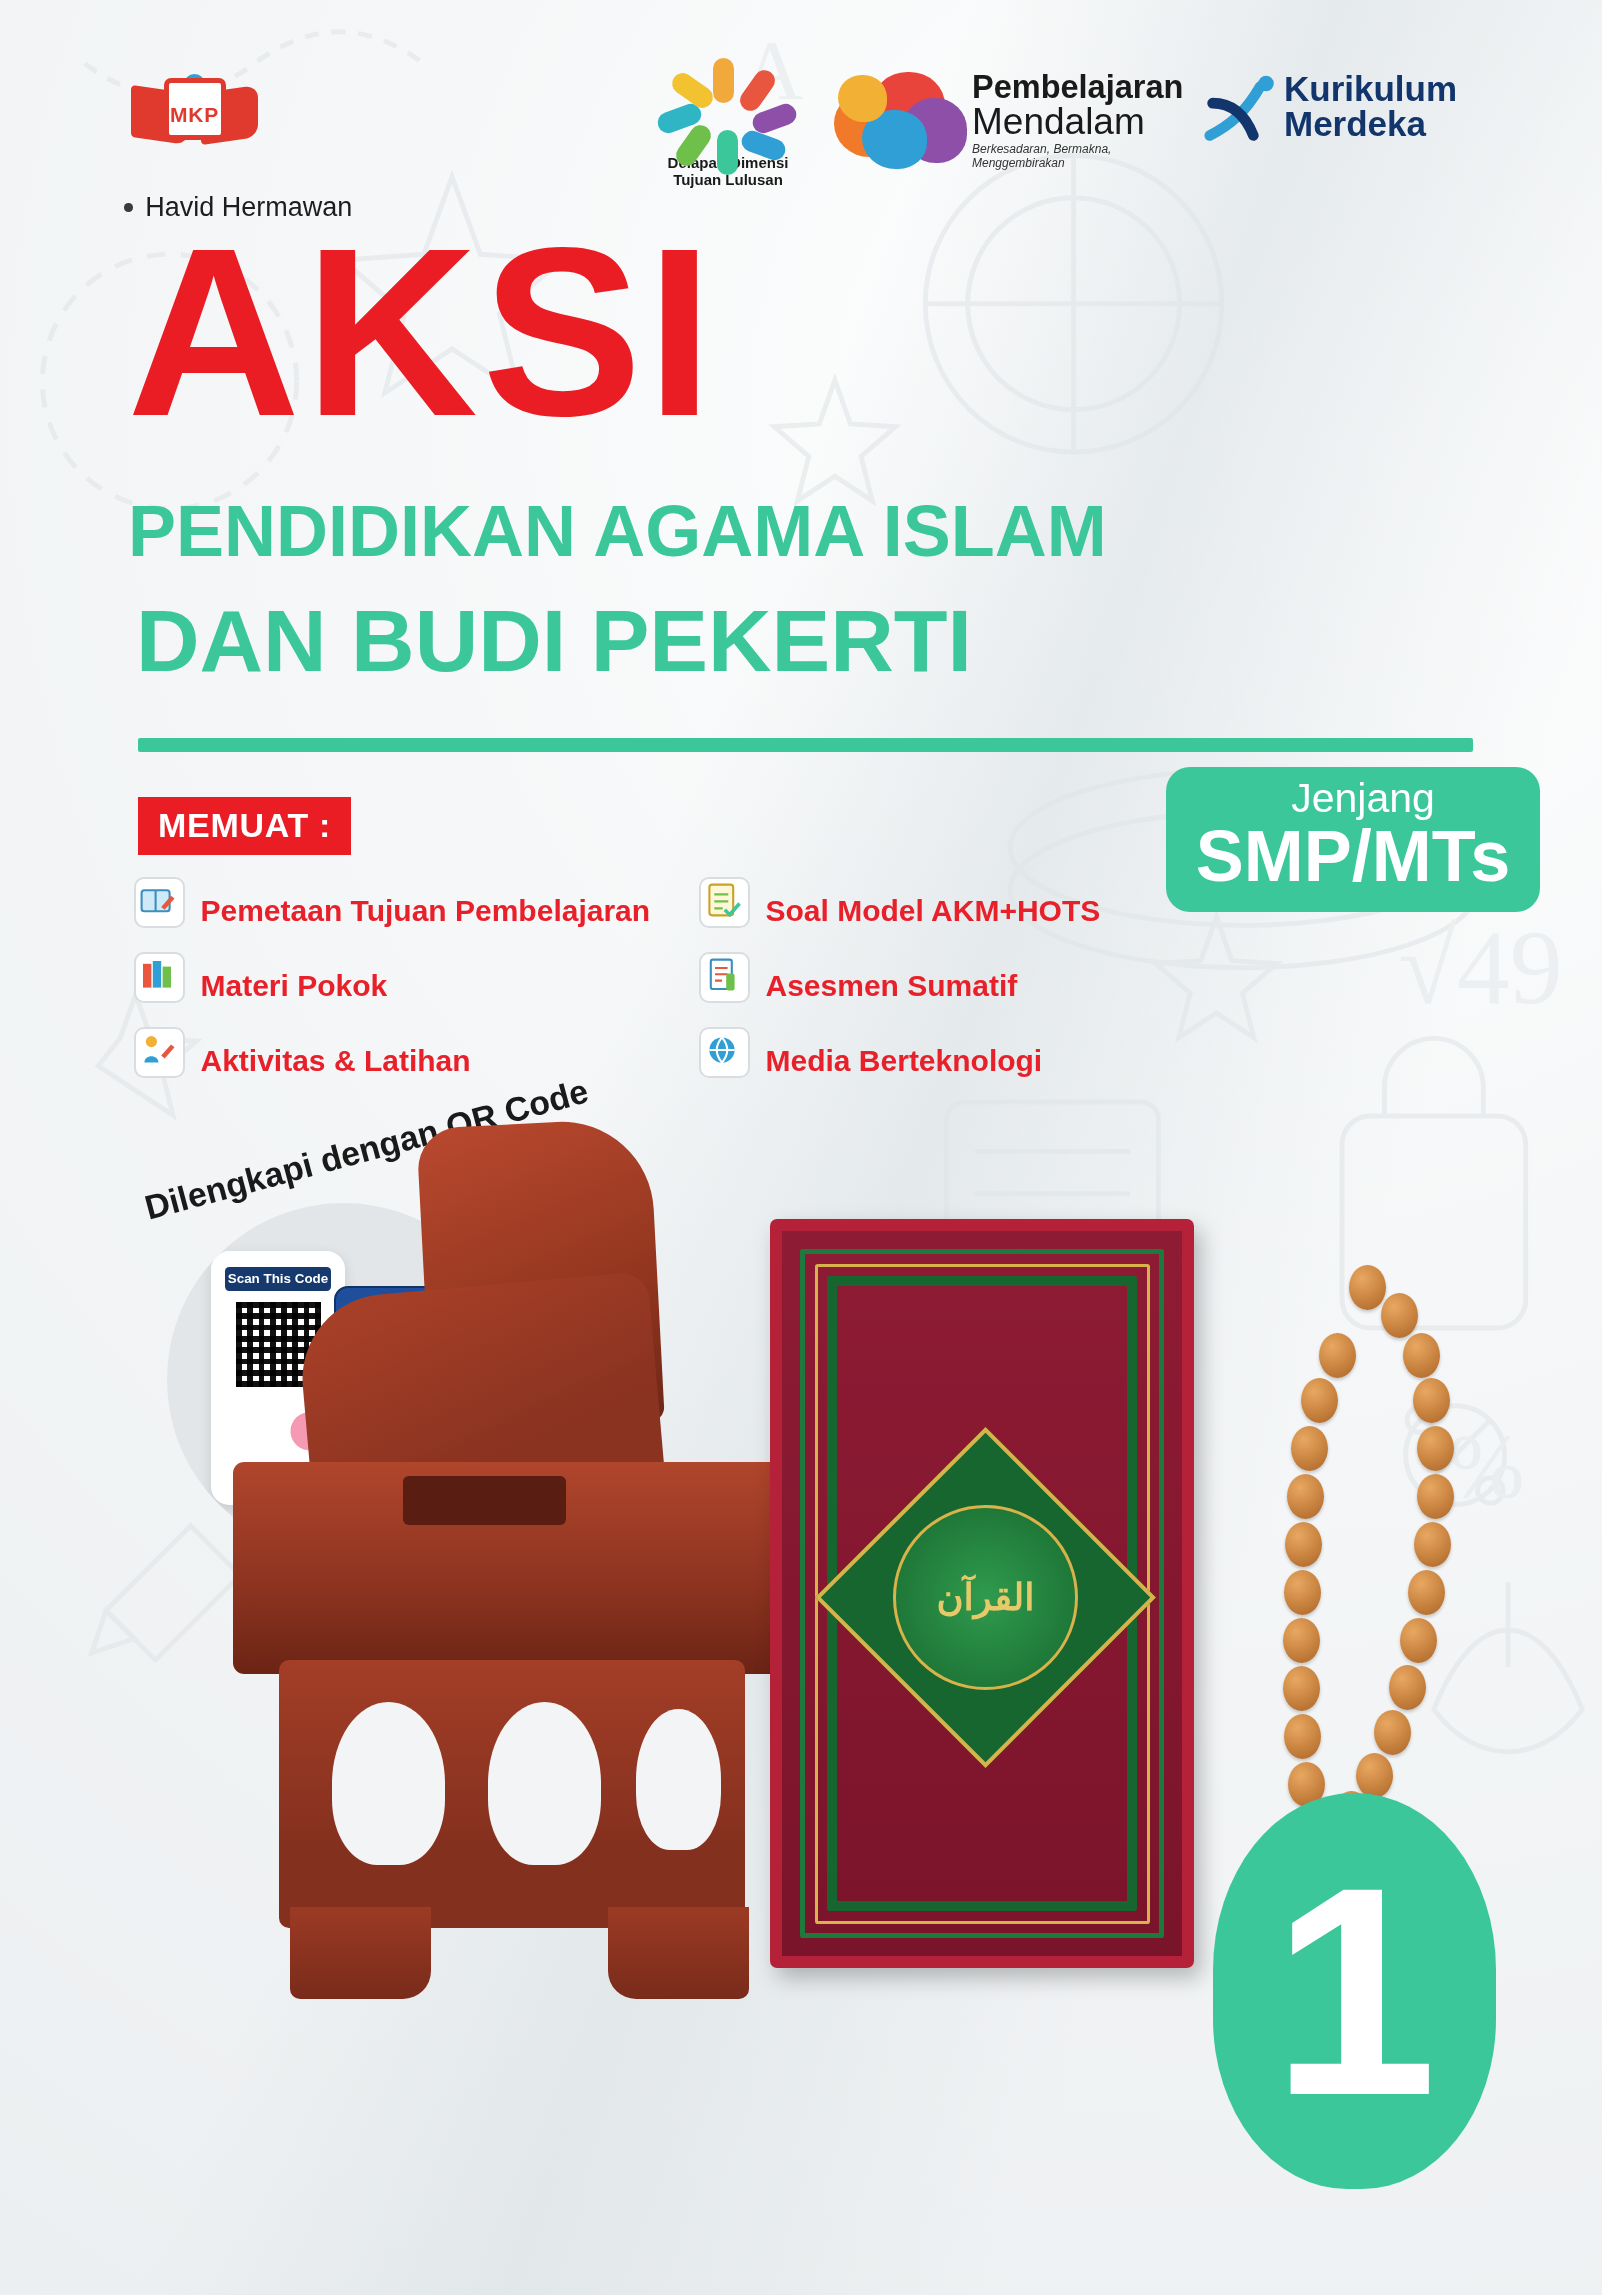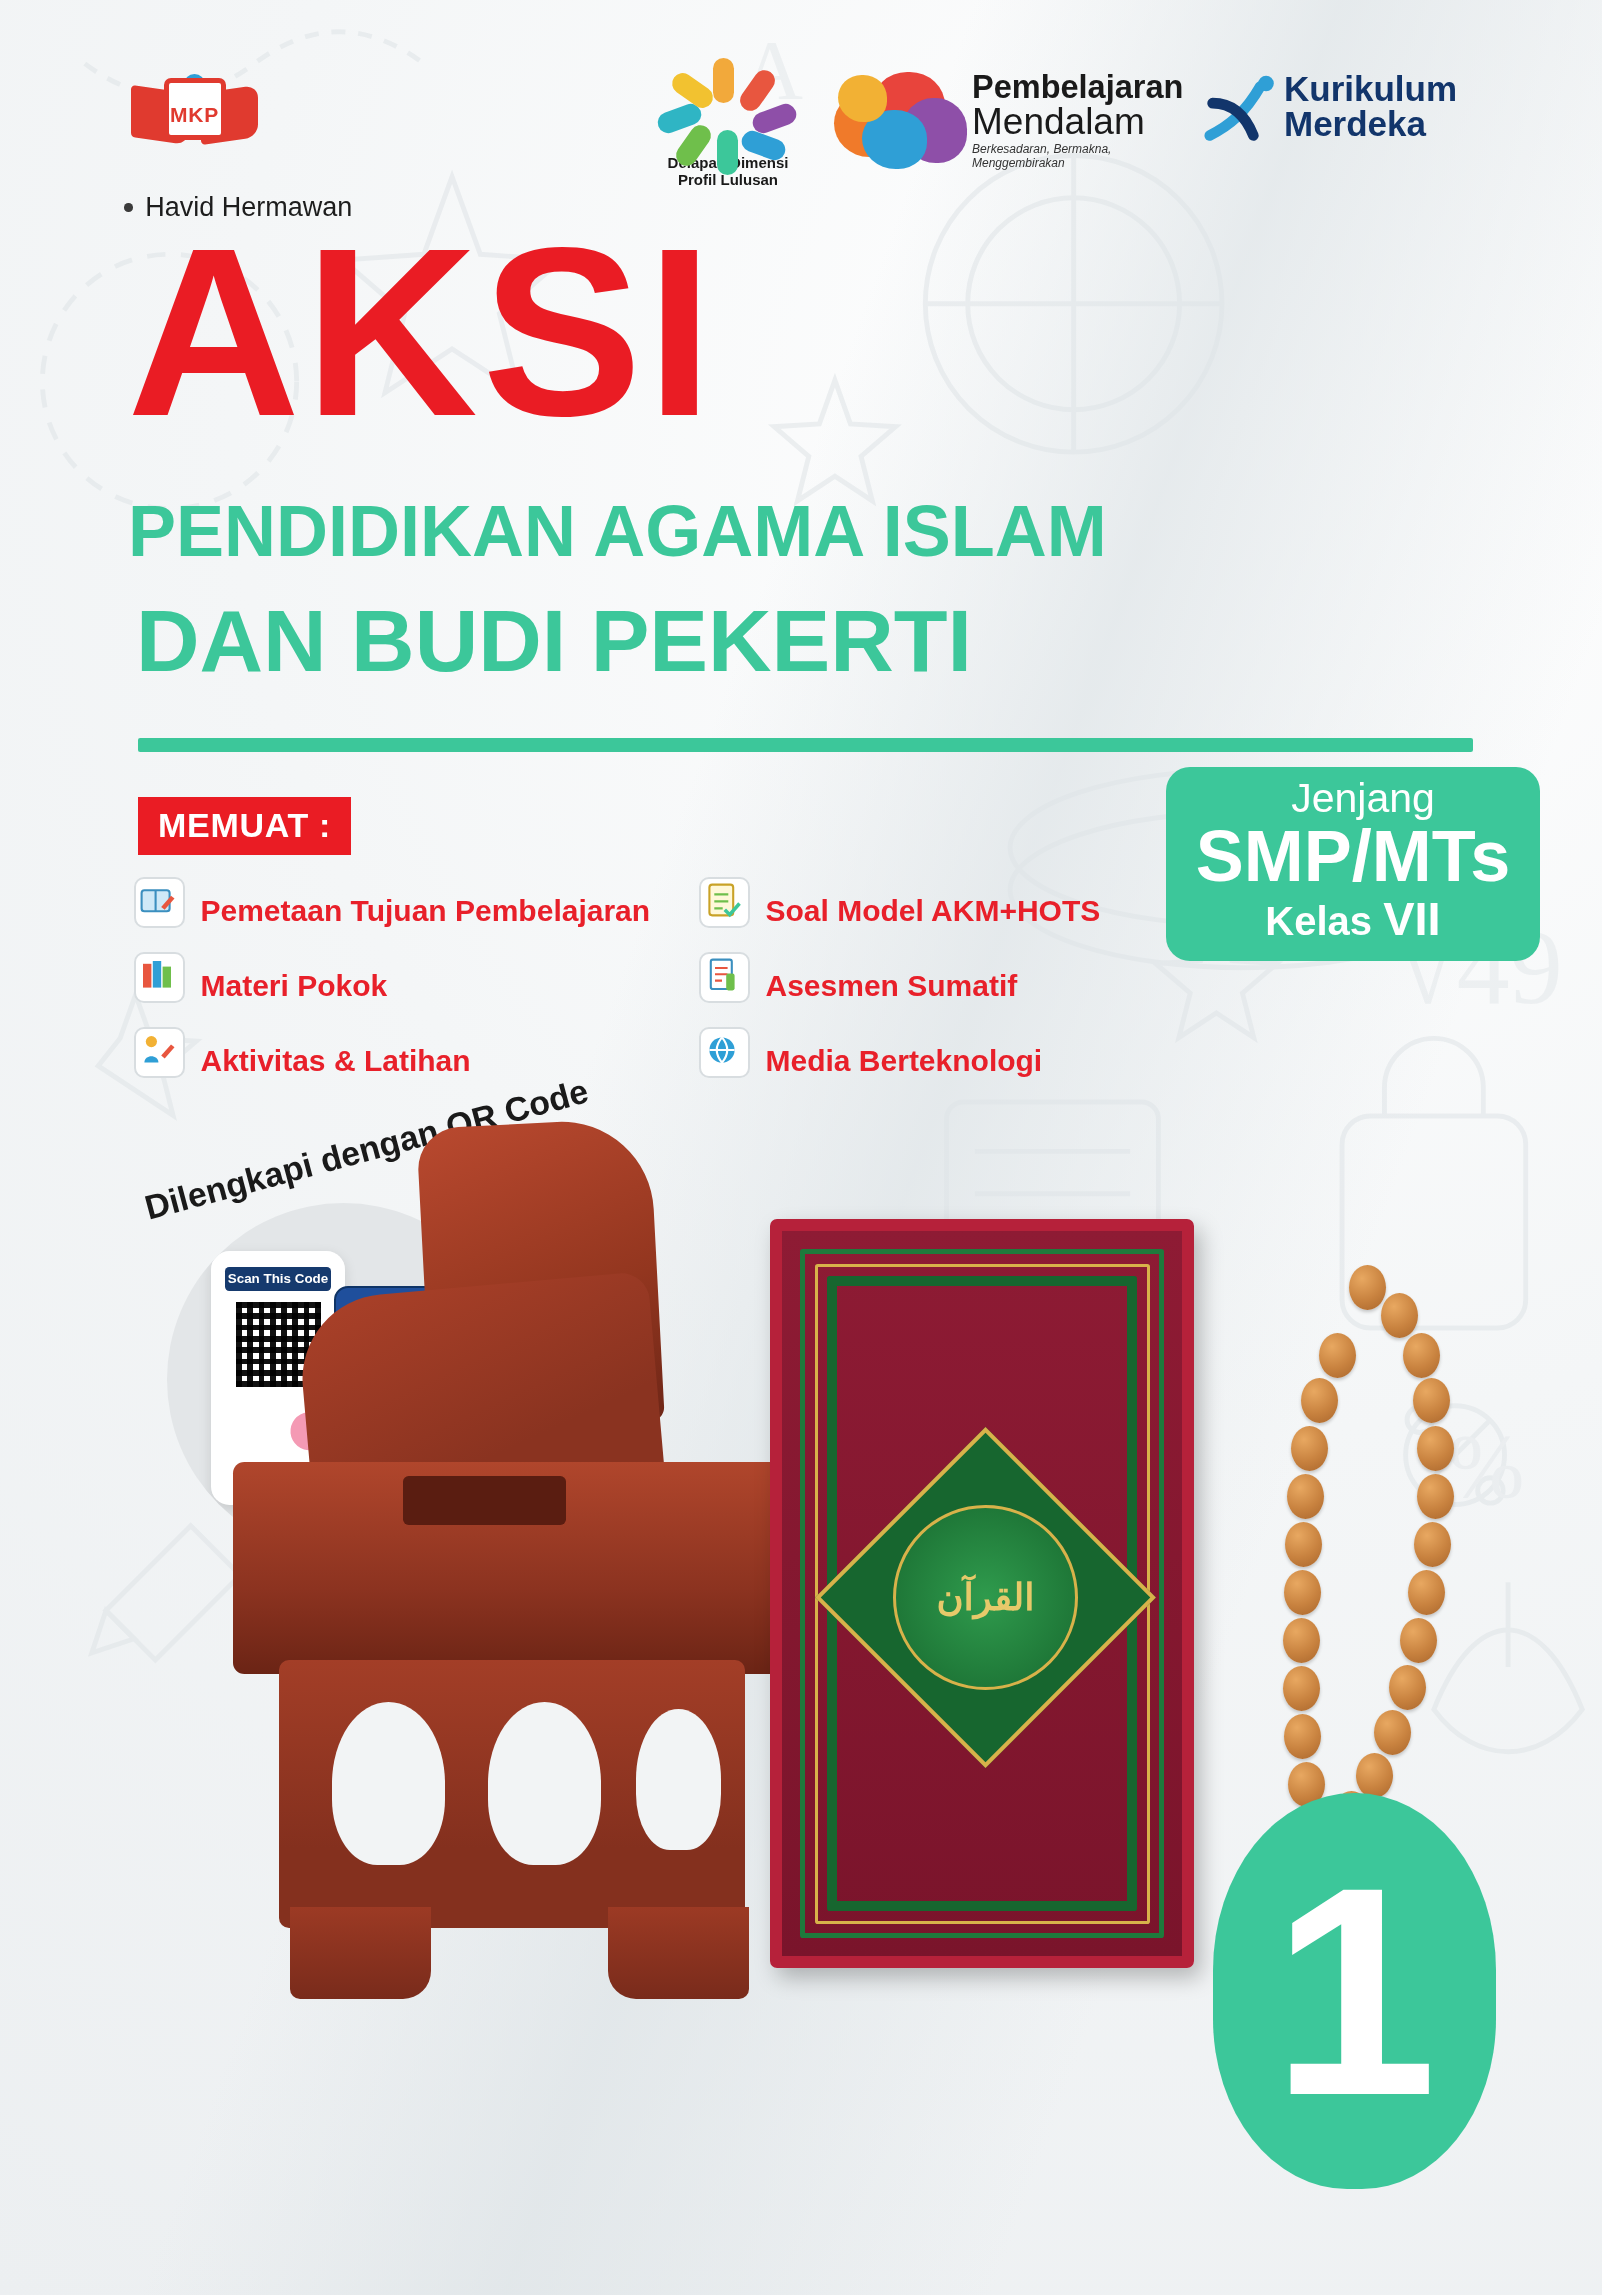--- a/index.html
+++ b/index.html
@@ -675,21 +675,21 @@
         <div class="dim-person" style="left:82px; top:10px;  background:#e8563f; transform:rotate(35deg);"></div>
         <div class="dim-person" style="left:99px; top:38px;  background:#8e4fa8; transform:rotate(70deg);"></div>
         <div class="dim-person" style="left:88px; top:65px;  background:#2f9fd6; transform:rotate(110deg);"></div>
         <div class="dim-person" style="left:52px;  top:72px; background:#3cc79a; transform:rotate(180deg);"></div>
         <div class="dim-person" style="left:18.4px;  top:65px;  background:#6fbf4b; transform:rotate(215deg);"></div>
         <div class="dim-person" style="left:4.2px;   top:38px;  background:#2fb5c4; transform:rotate(250deg);"></div>
         <div class="dim-person" style="left:17px;  top:10px;  background:#f2c230; transform:rotate(305deg);"></div>
       </div>
       <div class="dimensi-caption">
         <div>Delapan Dimensi</div>
-        <div>Profil Lulusan</div>
+        <div>Tujuan Lulusan</div>
       </div>
     </div>
 
     <div class="logo-pembelajaran">
       <div class="pem-blob">
         <span style="left:0px;   top:24px; width:68px;  height:65px; background:#f07a2a;"></span>
         <span style="left:38px;  top:4.2px;  width:73px; height:69px; background:#e8443c;"></span>
         <span style="left:68px;  top:30px; width:65px;  height:65px; background:#8e4fa8;"></span>
         <span style="left:28px;  top:42px; width:65px;  height:59px; background:#2f9fd6;"></span>
         <span style="left:4.2px;   top:7px; width:49px;  height:47px; background:#f2b134;"></span>
@@ -788,24 +788,20 @@
             <path d="M12 30 h36 M30 12 c10 12 10 24 0 36 c-10 -12 -10 -24 0 -36" stroke="#ffffff" stroke-width="3" fill="none"></path>
           </svg>
       </span>
       <span class="feat-label">Media Berteknologi</span>
     </div>
   </div>
 
   <div class="jenjang">
     <div class="j1">Jenjang</div>
     <div class="j2">SMP/MTs</div>
-    <div class="j3">
-      <span>Kelas</span>
-      <b>VII</b>
-    </div>
   </div>
 
   <div class="qr-ribbon">Dilengkapi dengan QR Code</div>
   <div class="qr-circle">
     <div class="qr-card">
       <div class="scan-bar">Scan This Code</div>
       <div class="qr-block"></div>
     </div>
     <div class="qr-phone">
       <div class="ph-title">QR CODE</div>

